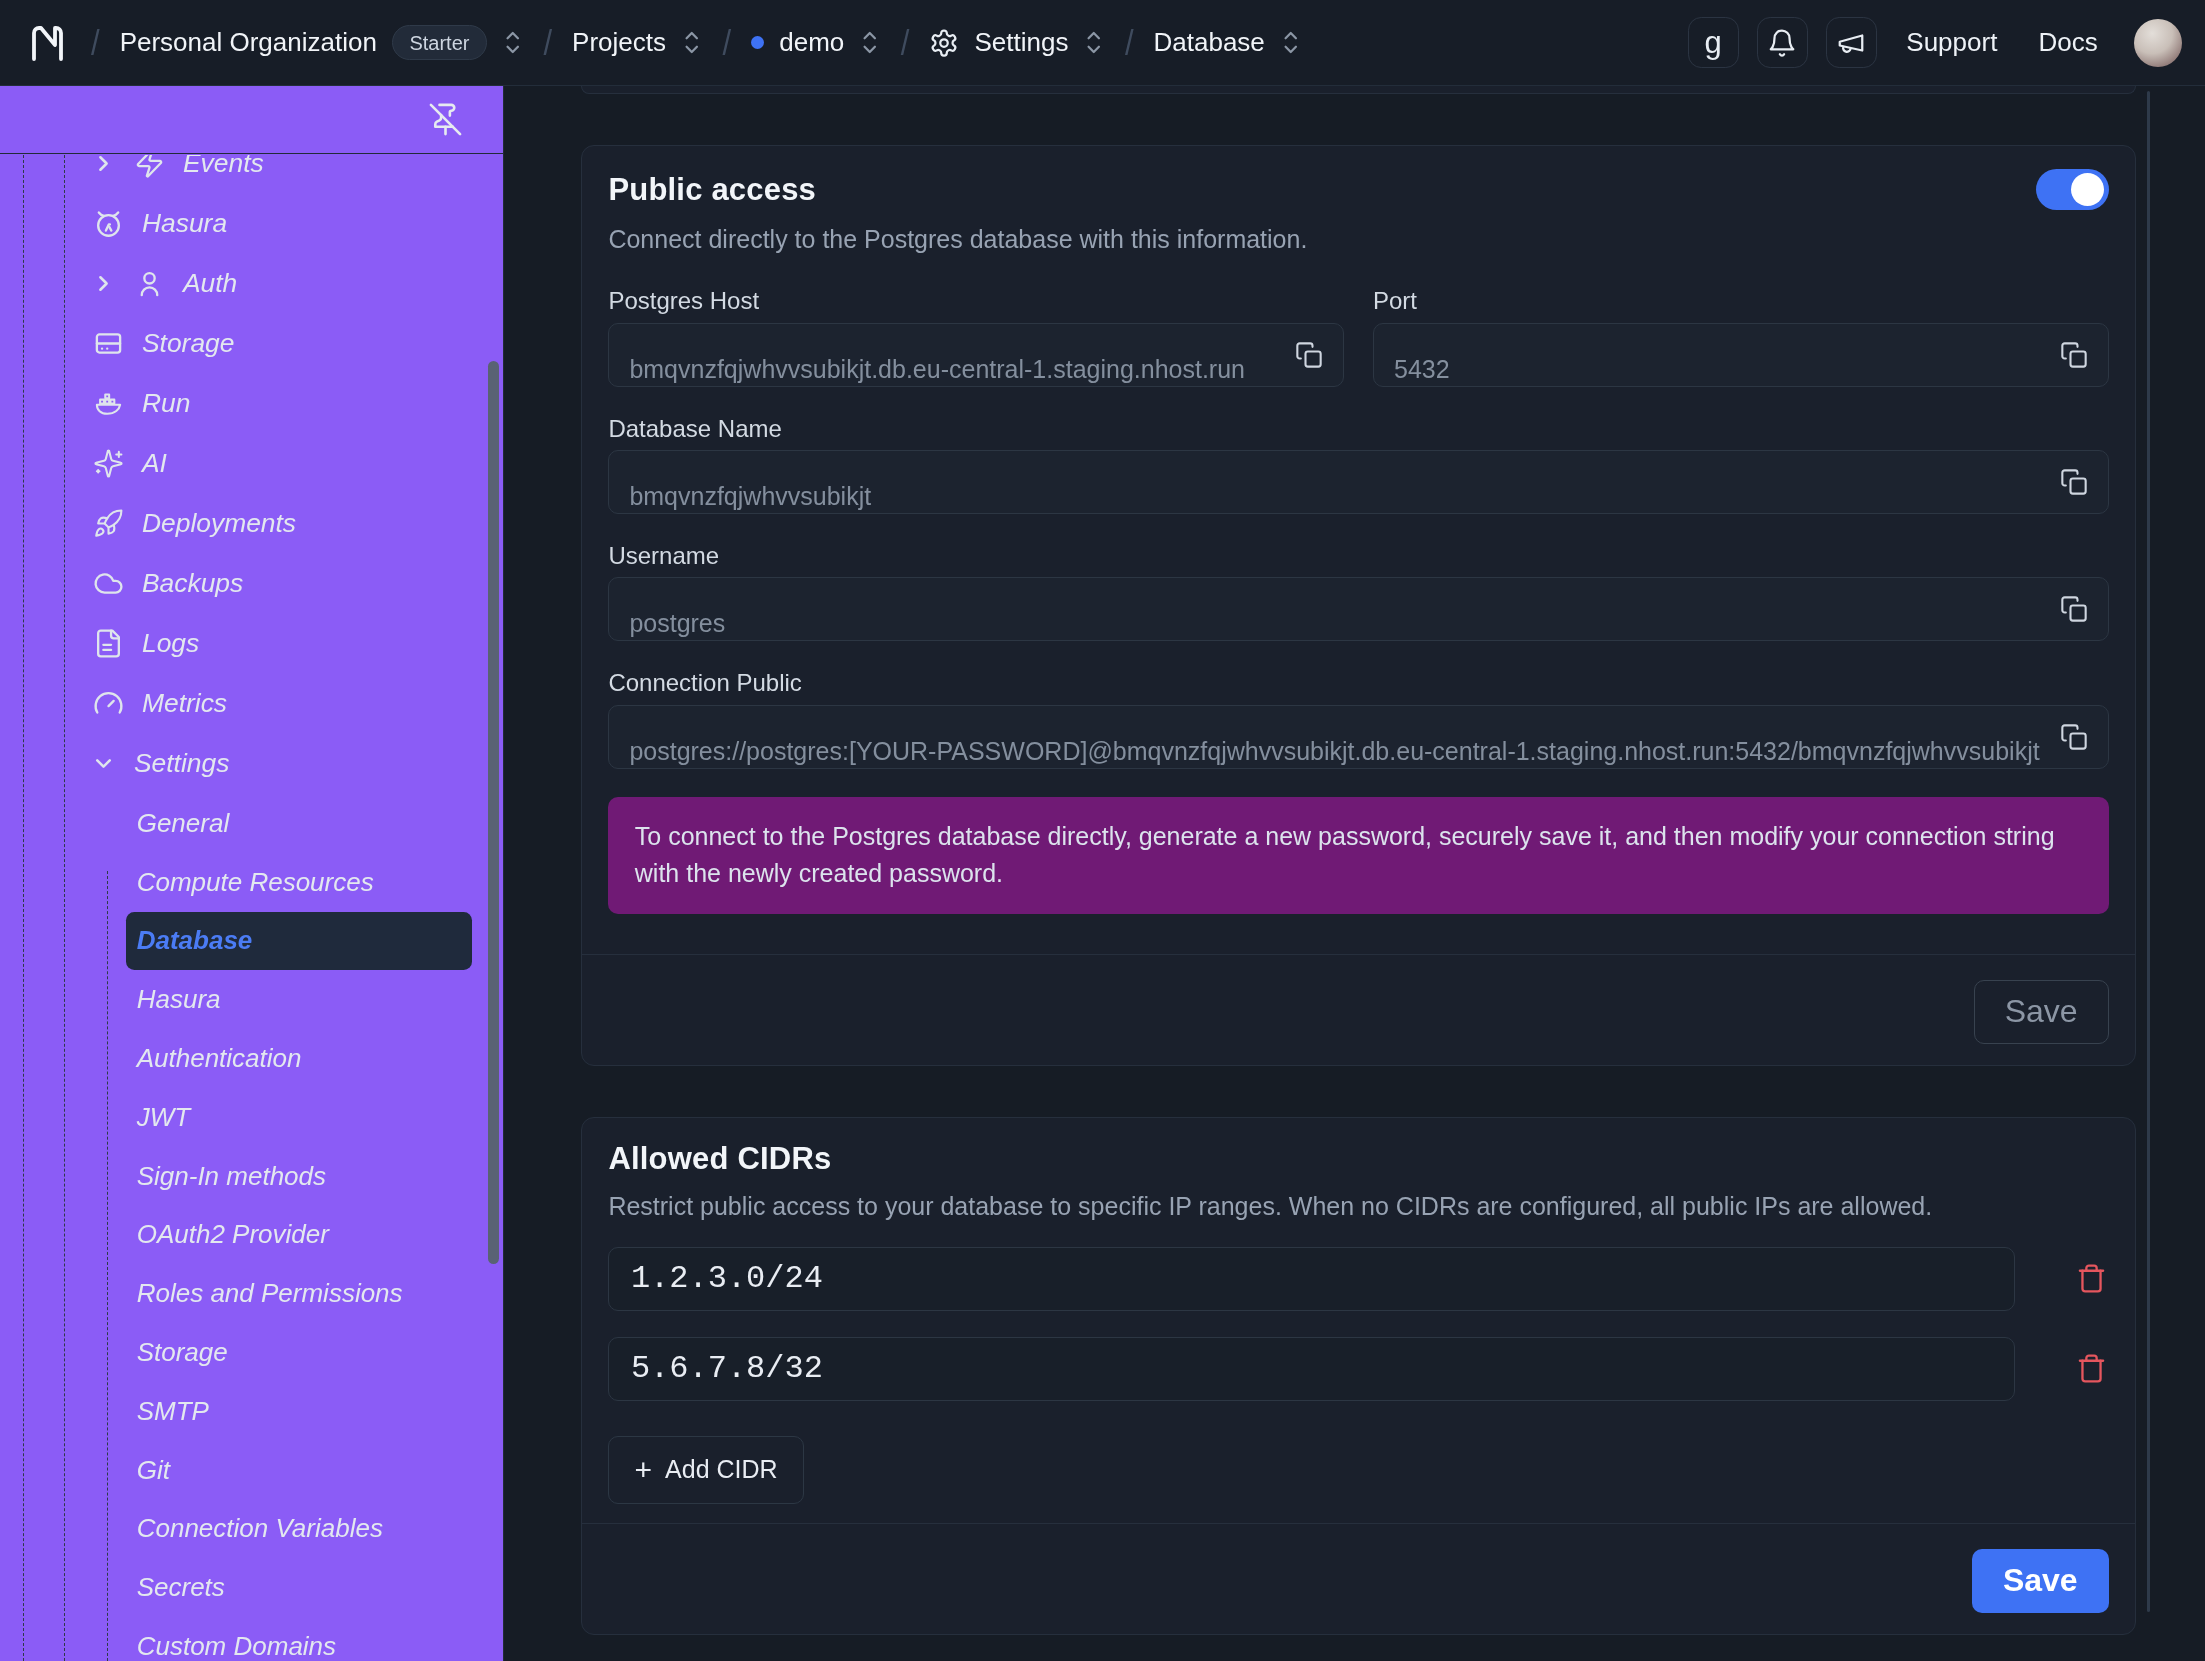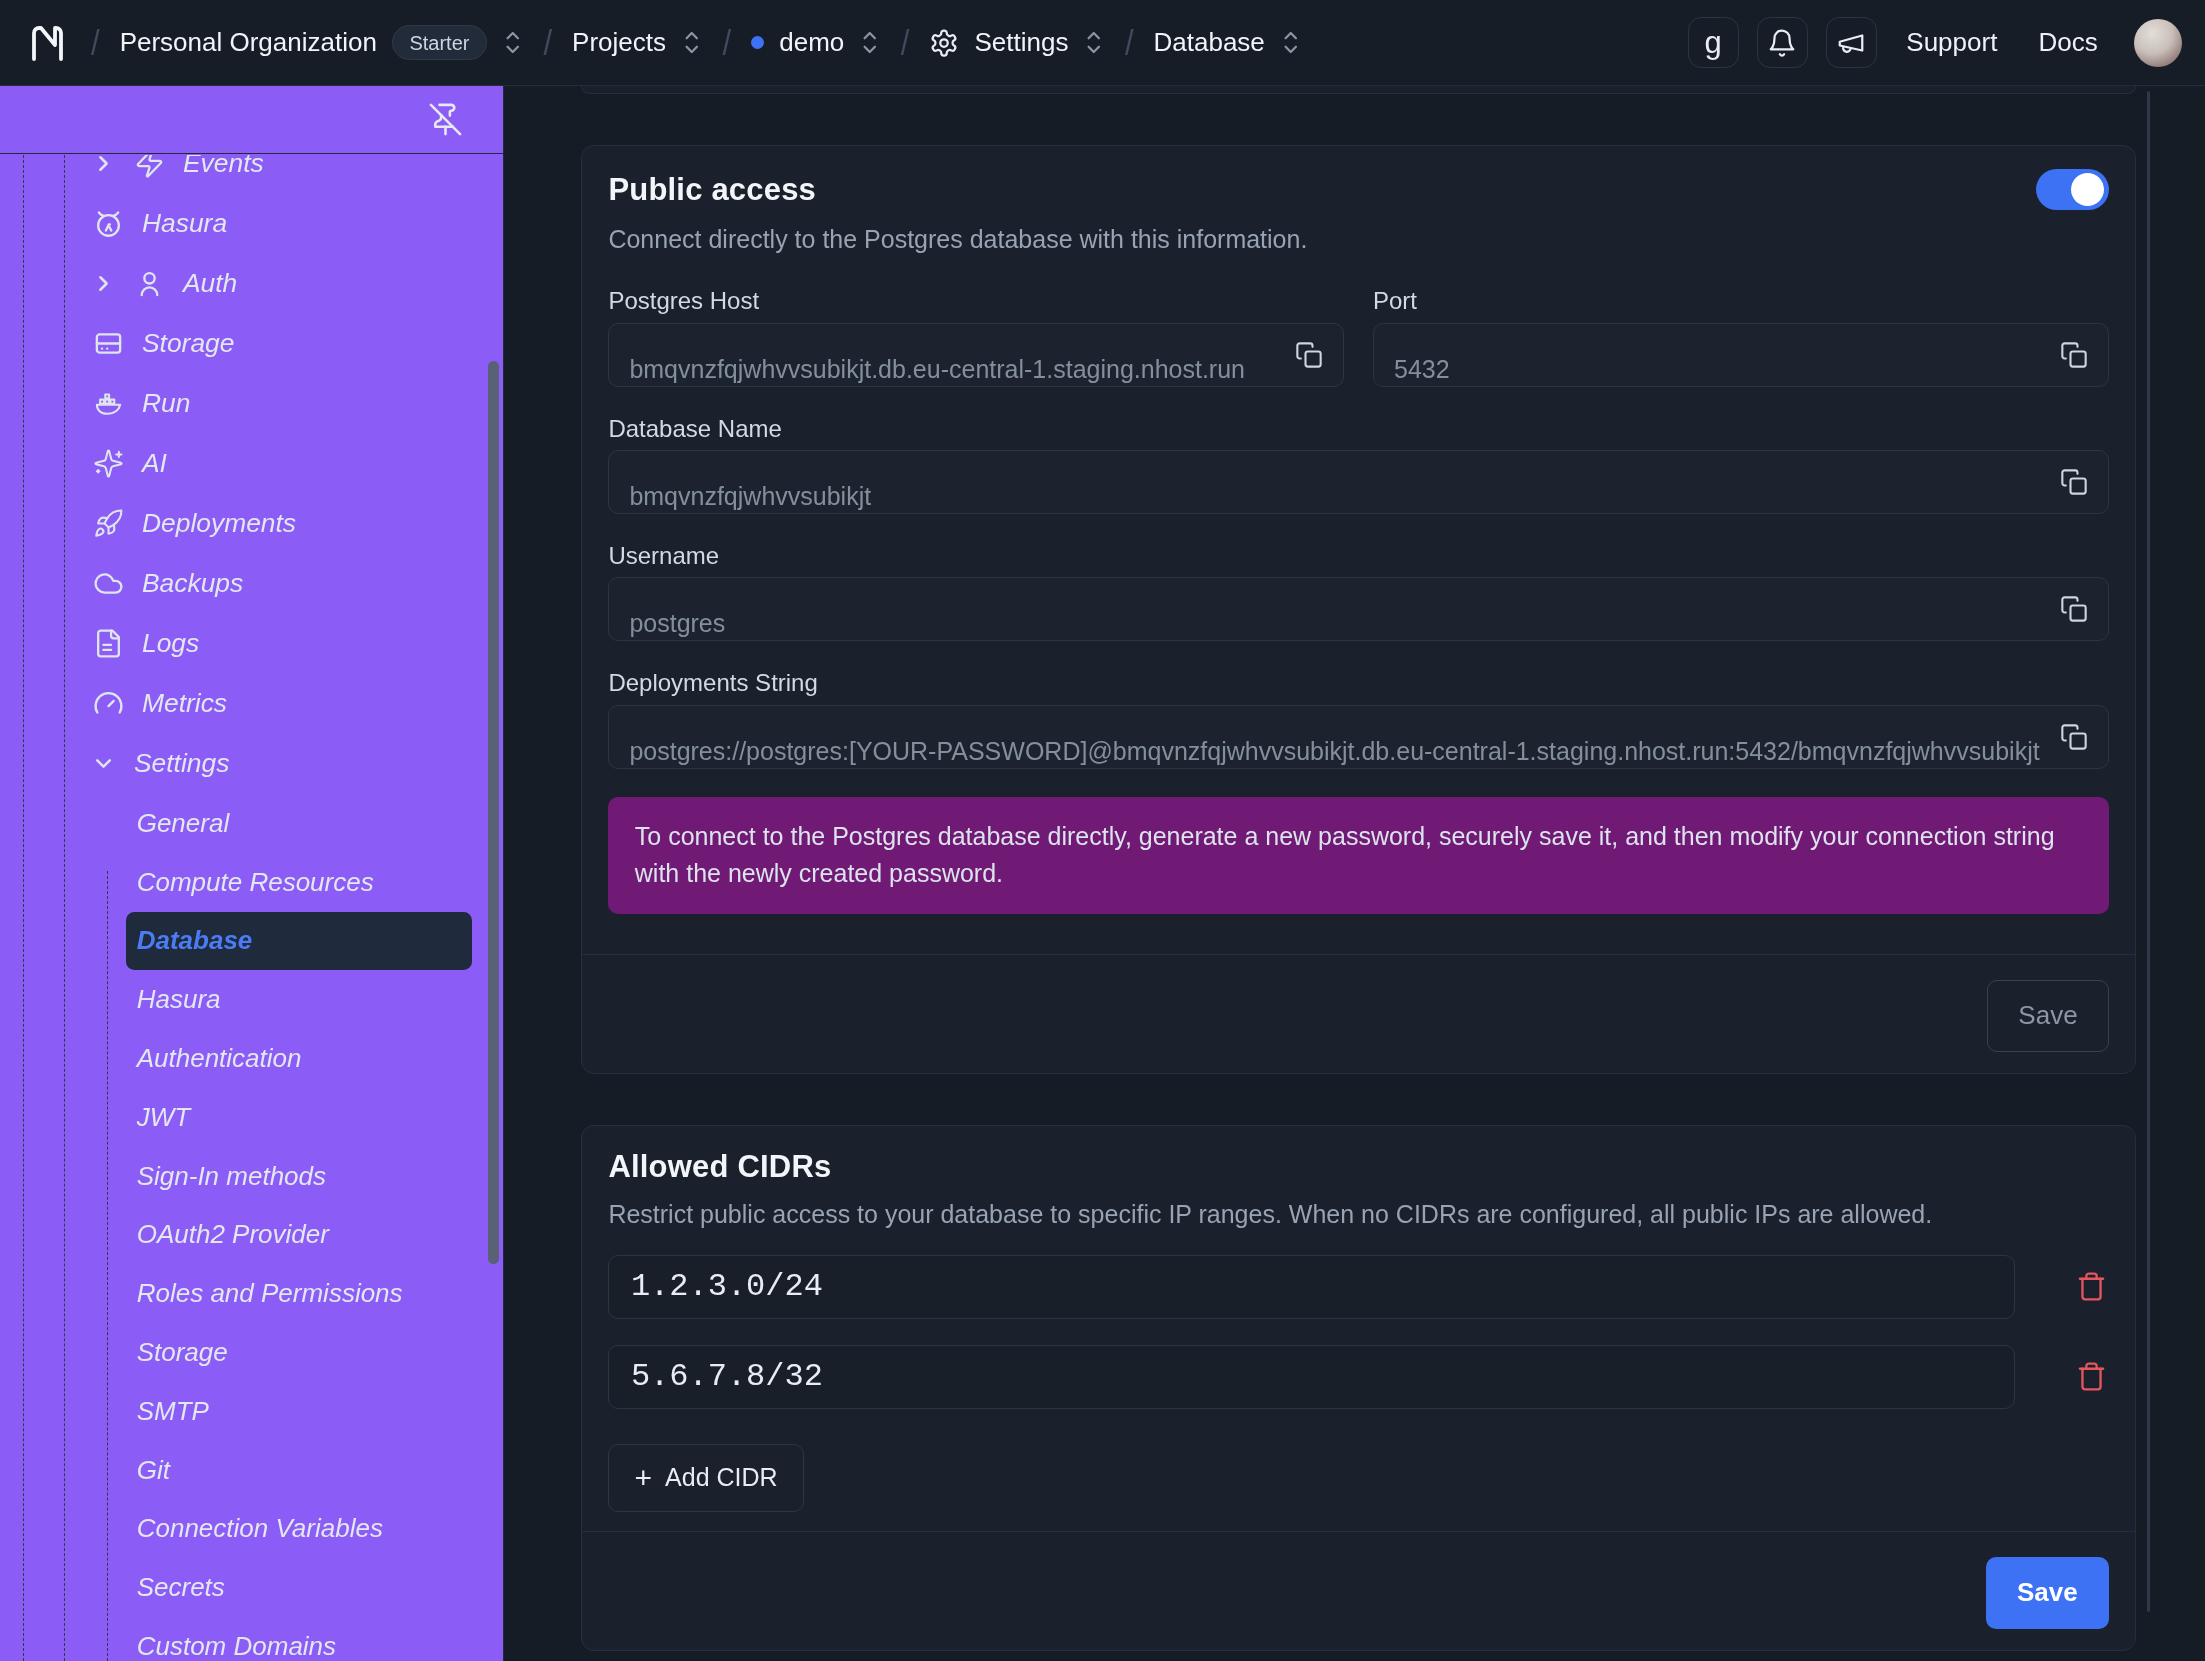--- a/index.html
+++ b/index.html
@@ -67,21 +67,21 @@
   .fbox { height:64px; background:#1c232f; border:1.7px solid #2c3643; border-radius:10px;
     display:flex; align-items:center; padding:0 20px; gap:16.5px; }
   .fval { font-size:25px; color:#848f9e; white-space:nowrap; overflow:hidden;
     text-overflow:ellipsis; flex:1;margin-top:29px; }
   .copy-btn { width:28px; height:28px; color:#cfd6e0; flex:0 0 auto; background:none; border:none; cursor:pointer; padding:0; }
   .copy-btn svg { width:28px; height:28px; }
   .note { margin-top:1.7px; background:#701a75; border-radius:10px; padding:21.5px 26.4px;
     font-size:25px; line-height:1.48; color:#dce3ed; }
   .card-footer { margin:40px -26.4px 0; border-top:1.7px solid #262f3d;
     padding:25px 26.4px 20.7px; display:flex; justify-content:flex-end; }
-  .btn { font-family:inherit; font-size:26px; border-radius:10px; height:72px; cursor:pointer; }
+  .btn { font-family:inherit; font-size:32px; border-radius:10px; height:64px; cursor:pointer; }
   .btn-disabled { background:transparent; border:1.7px solid #38424f; color:#8c96a5; padding:0 30px; }
   .btn-primary { background:#3e72f4; border:none; color:#ffffff; padding:0 31px; font-weight:600; }
   .card2 { margin-top:51px; }
   .cidr-row { display:flex; align-items:center; gap:61px; margin-top:26.4px; }
   .cidr-row.first { margin-top:26px; }
   .cidr-input { flex:1; height:64px; background:#181f29; border:1.7px solid #2c3643; border-radius:10px;
     padding:0 21.5px; font-size:32px; color:#e9edf3; font-family:Liberation Mono, monospace; outline:none; }
   .trash-btn { width:33px; height:33px; color:#e5565e; background:none; border:none; padding:0; cursor:pointer; flex:0 0 auto; }
   .trash-btn svg { width:31px; height:31px; }
   .add-btn { margin-top:35px; height:68px; padding:0 25px; background:transparent;
@@ -415,21 +415,21 @@
           <button class="copy-btn">
               <svg viewBox="0 0 24 24" fill="none" stroke="currentColor" stroke-width="1.8" stroke-linecap="round" stroke-linejoin="round">
                 <rect x="9" y="9" width="13" height="13" rx="2"></rect>
                 <path d="M5 15H4a2 2 0 0 1-2-2V4a2 2 0 0 1 2-2h9a2 2 0 0 1 2 2v1"></path>
               </svg>
             </button>
         </div>
       </div>
 
       <div class="field">
-        <div class="flabel">Deployments String</div>
+        <div class="flabel">Connection Public</div>
         <div class="fbox">
           <span class="fval">postgres://postgres:[YOUR-PASSWORD]@bmqvnzfqjwhvvsubikjt.db.eu-central-1.staging.nhost.run:5432/bmqvnzfqjwhvvsubikjt</span>
           <button class="copy-btn">
               <svg viewBox="0 0 24 24" fill="none" stroke="currentColor" stroke-width="1.8" stroke-linecap="round" stroke-linejoin="round">
                 <rect x="9" y="9" width="13" height="13" rx="2"></rect>
                 <path d="M5 15H4a2 2 0 0 1-2-2V4a2 2 0 0 1 2-2h9a2 2 0 0 1 2 2v1"></path>
               </svg>
             </button>
         </div>
       </div>

